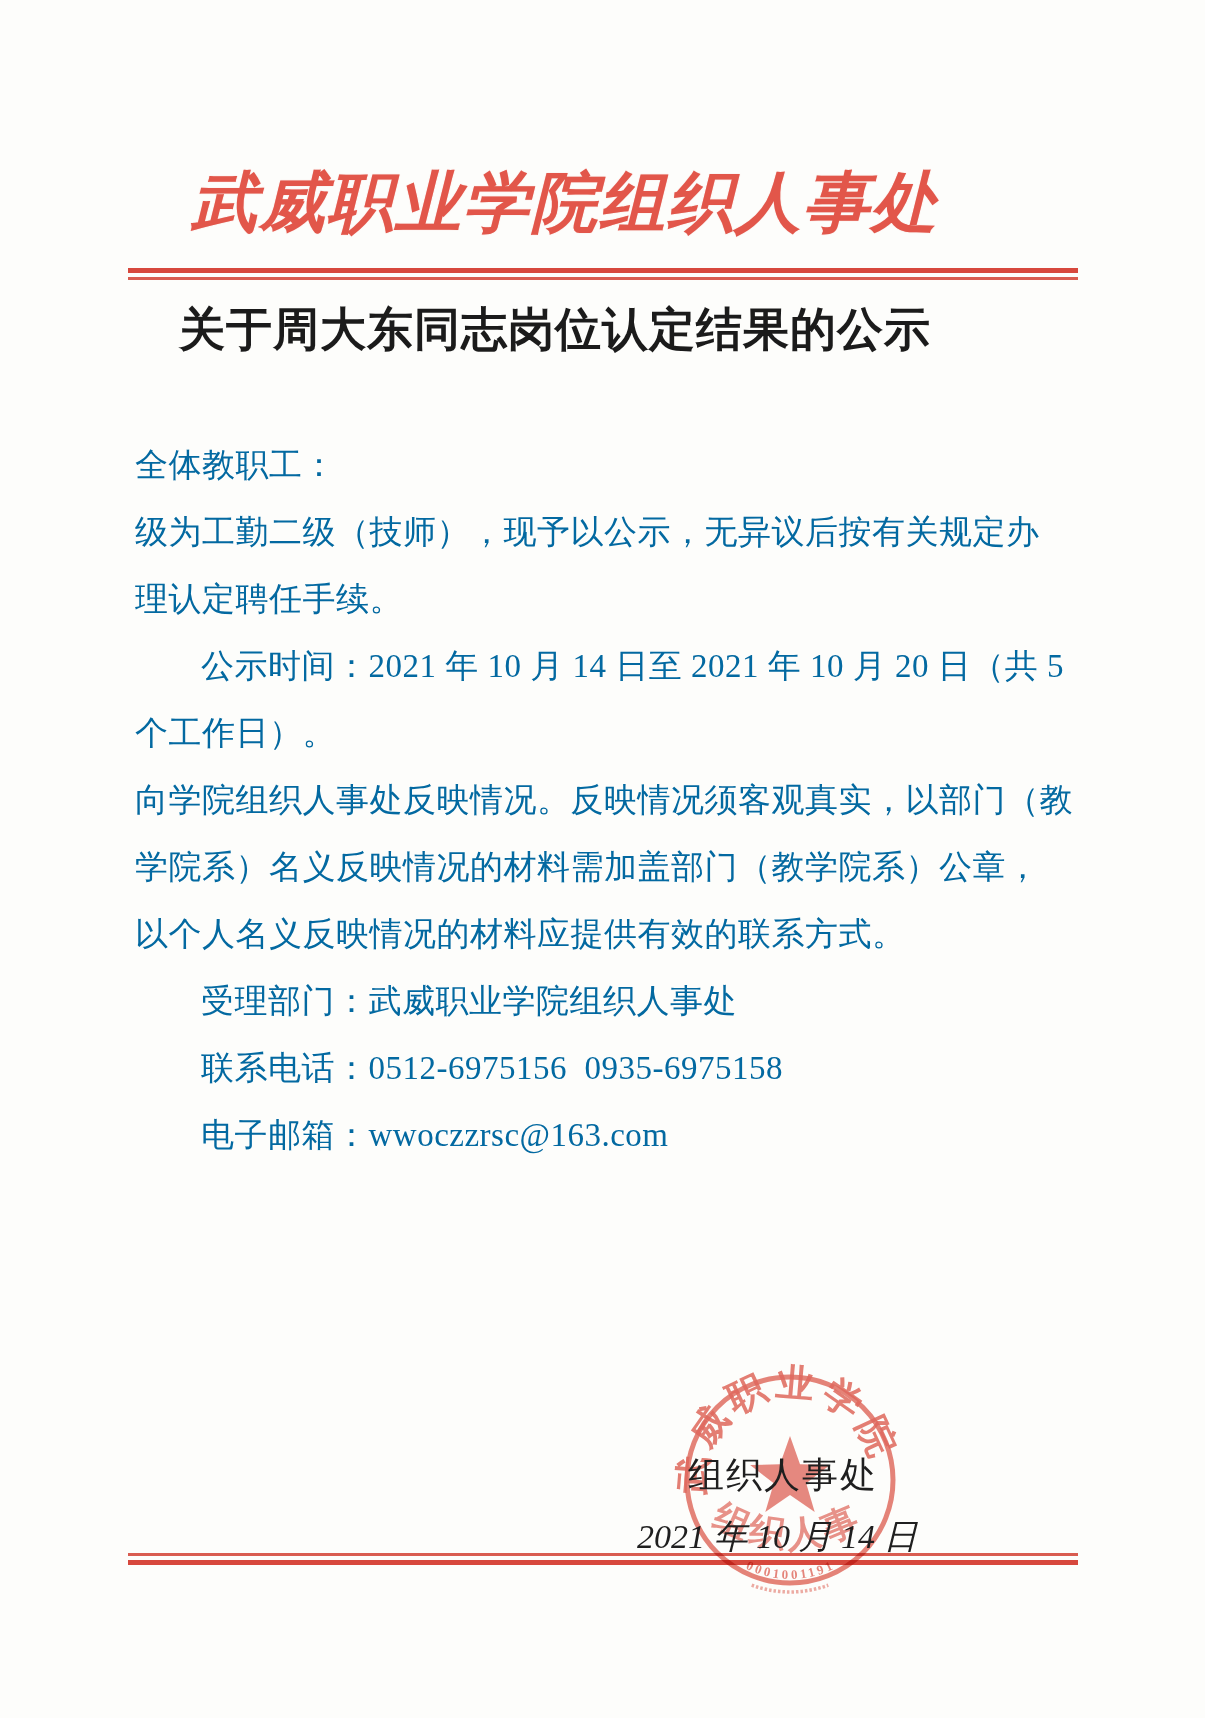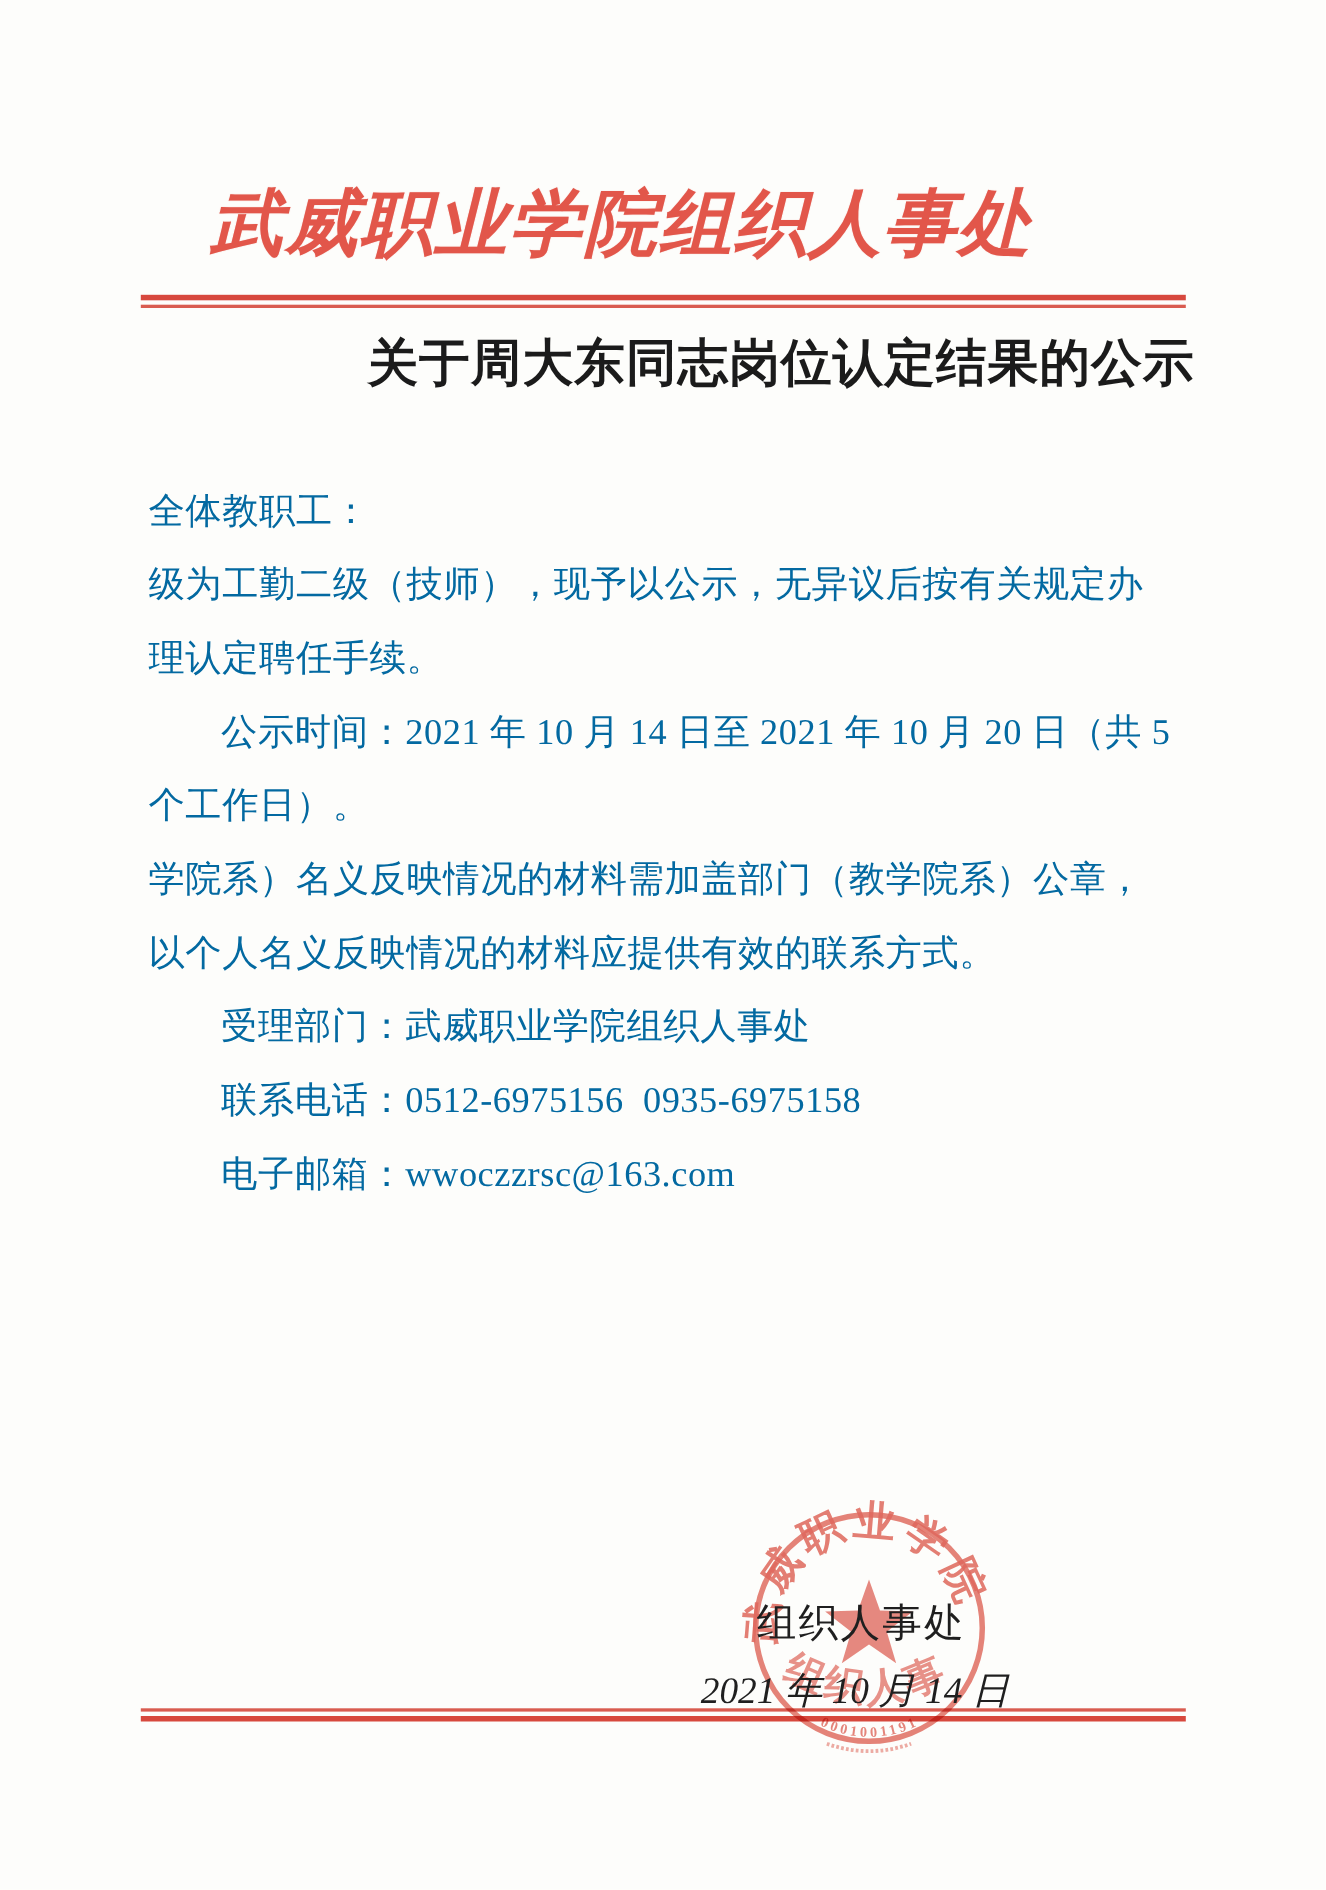--- a/index.html
+++ b/index.html
@@ -25,22 +25,22 @@
   
   .rule{position:absolute;left:128px;width:950px;}
   .rule .bar-thick{height:5px;background:#d7483d;}
   .rule .bar-gap{height:4px;}
   .rule .bar-thin{height:3px;background:#d95c50;}
   .rule-top{top:268px;}
   .rule-bottom{top:1553px;}
 
   
   .doc-title{
-    position:absolute;top:299px;left:0;width:1086px;
-    text-align:right;
+    position:absolute;top:299px;left:12px;width:1086px;
+    text-align:center;
     font-size:46px;font-weight:bold;color:#1b1b1b;
     letter-spacing:1px;white-space:pre;
   }
 
   
   .body-block{
     position:absolute;top:432px;left:135px;width:945px;
     font-size:33px;color:#0369a1;letter-spacing:.5px;
   }
   .line{height:67px;line-height:67px;white-space:pre;}
@@ -77,20 +77,21 @@
   </div>
 
   <div class="doc-title">关于周大东同志岗位认定结果的公示</div>
 
   <div class="body-block">
     <div class="line">全体教职工：</div>
     <div class="line">级为工勤二级（技师），现予以公示，无异议后按有关规定办</div>
     <div class="line">理认定聘任手续。</div>
     <div class="line indent">公示时间：2021 年 10 月 14 日至 2021 年 10 月 20 日（共 5</div>
     <div class="line">个工作日）。</div>
+    <div class="line">向学院组织人事处反映情况。反映情况须客观真实，以部门（教</div>
     <div class="line">学院系）名义反映情况的材料需加盖部门（教学院系）公章，</div>
     <div class="line">以个人名义反映情况的材料应提供有效的联系方式。</div>
     <div class="line indent">受理部门：武威职业学院组织人事处</div>
     <div class="line indent">联系电话：0512-6975156  0935-6975158</div>
     <div class="line indent">电子邮箱：wwoczzrsc@163.com</div>
   </div>
 
   <div class="sig">组织人事处</div>
   <div class="doc-date">2021 年 10 月 14 日</div>
 

